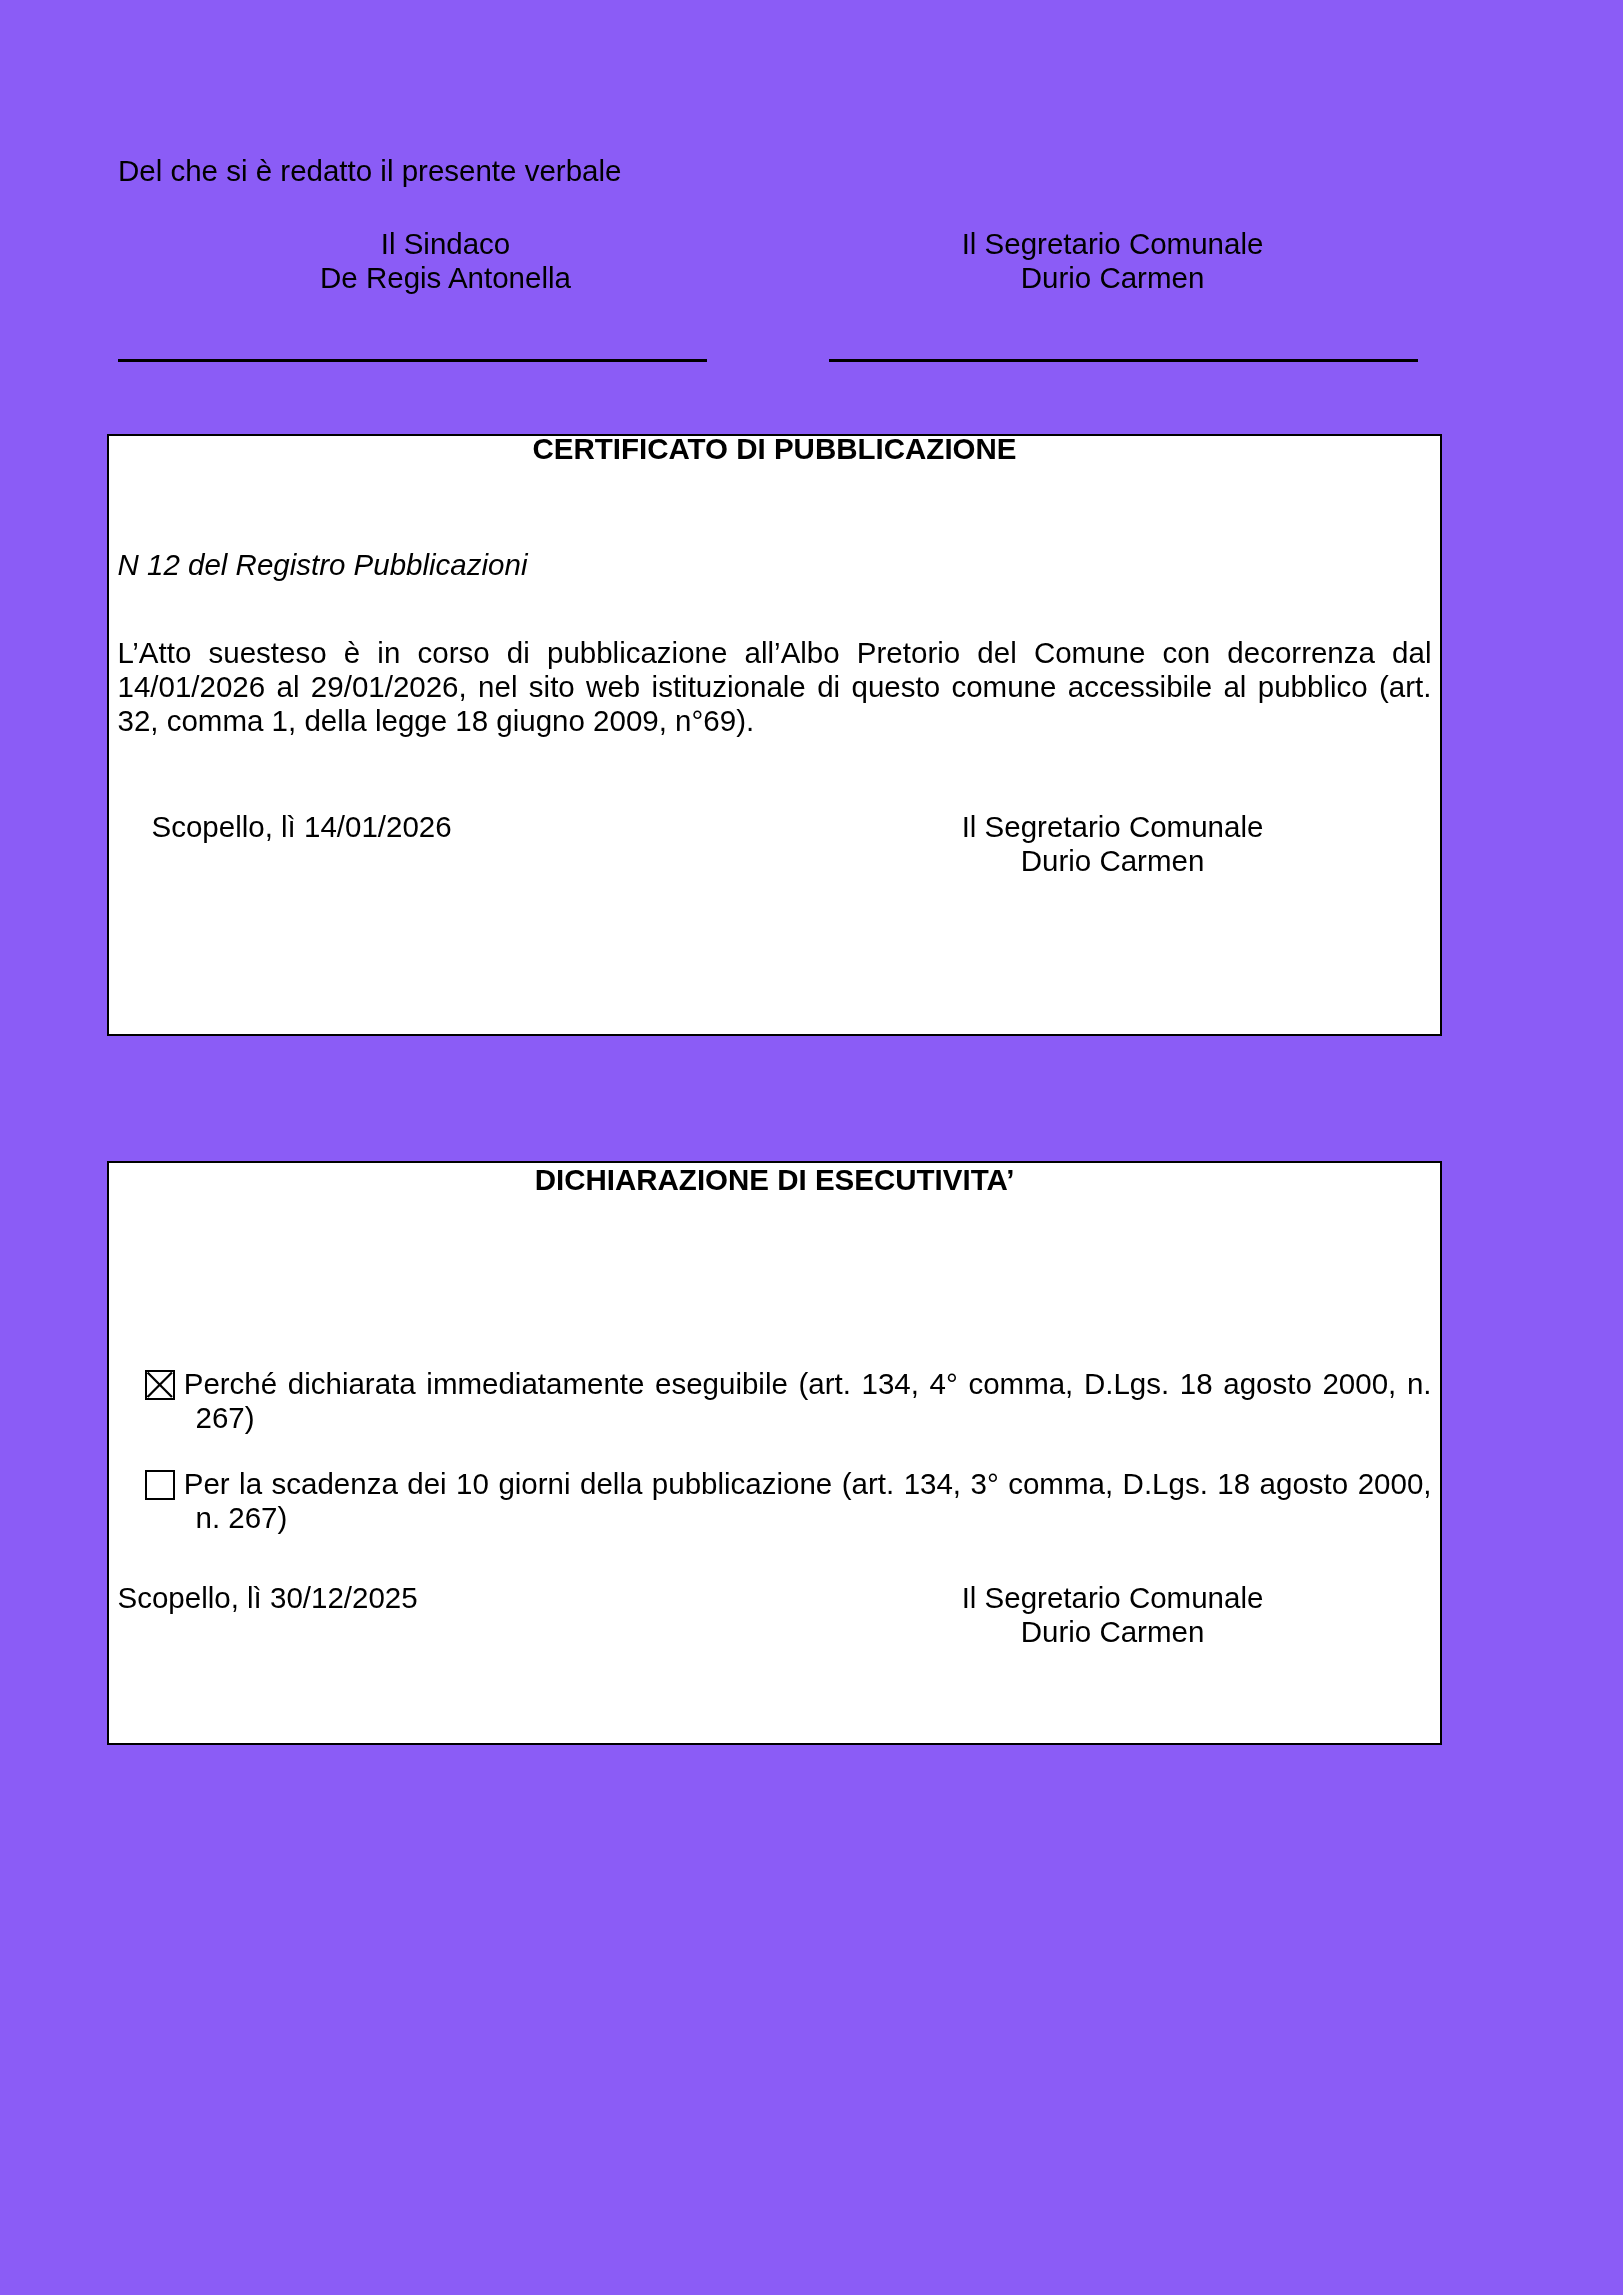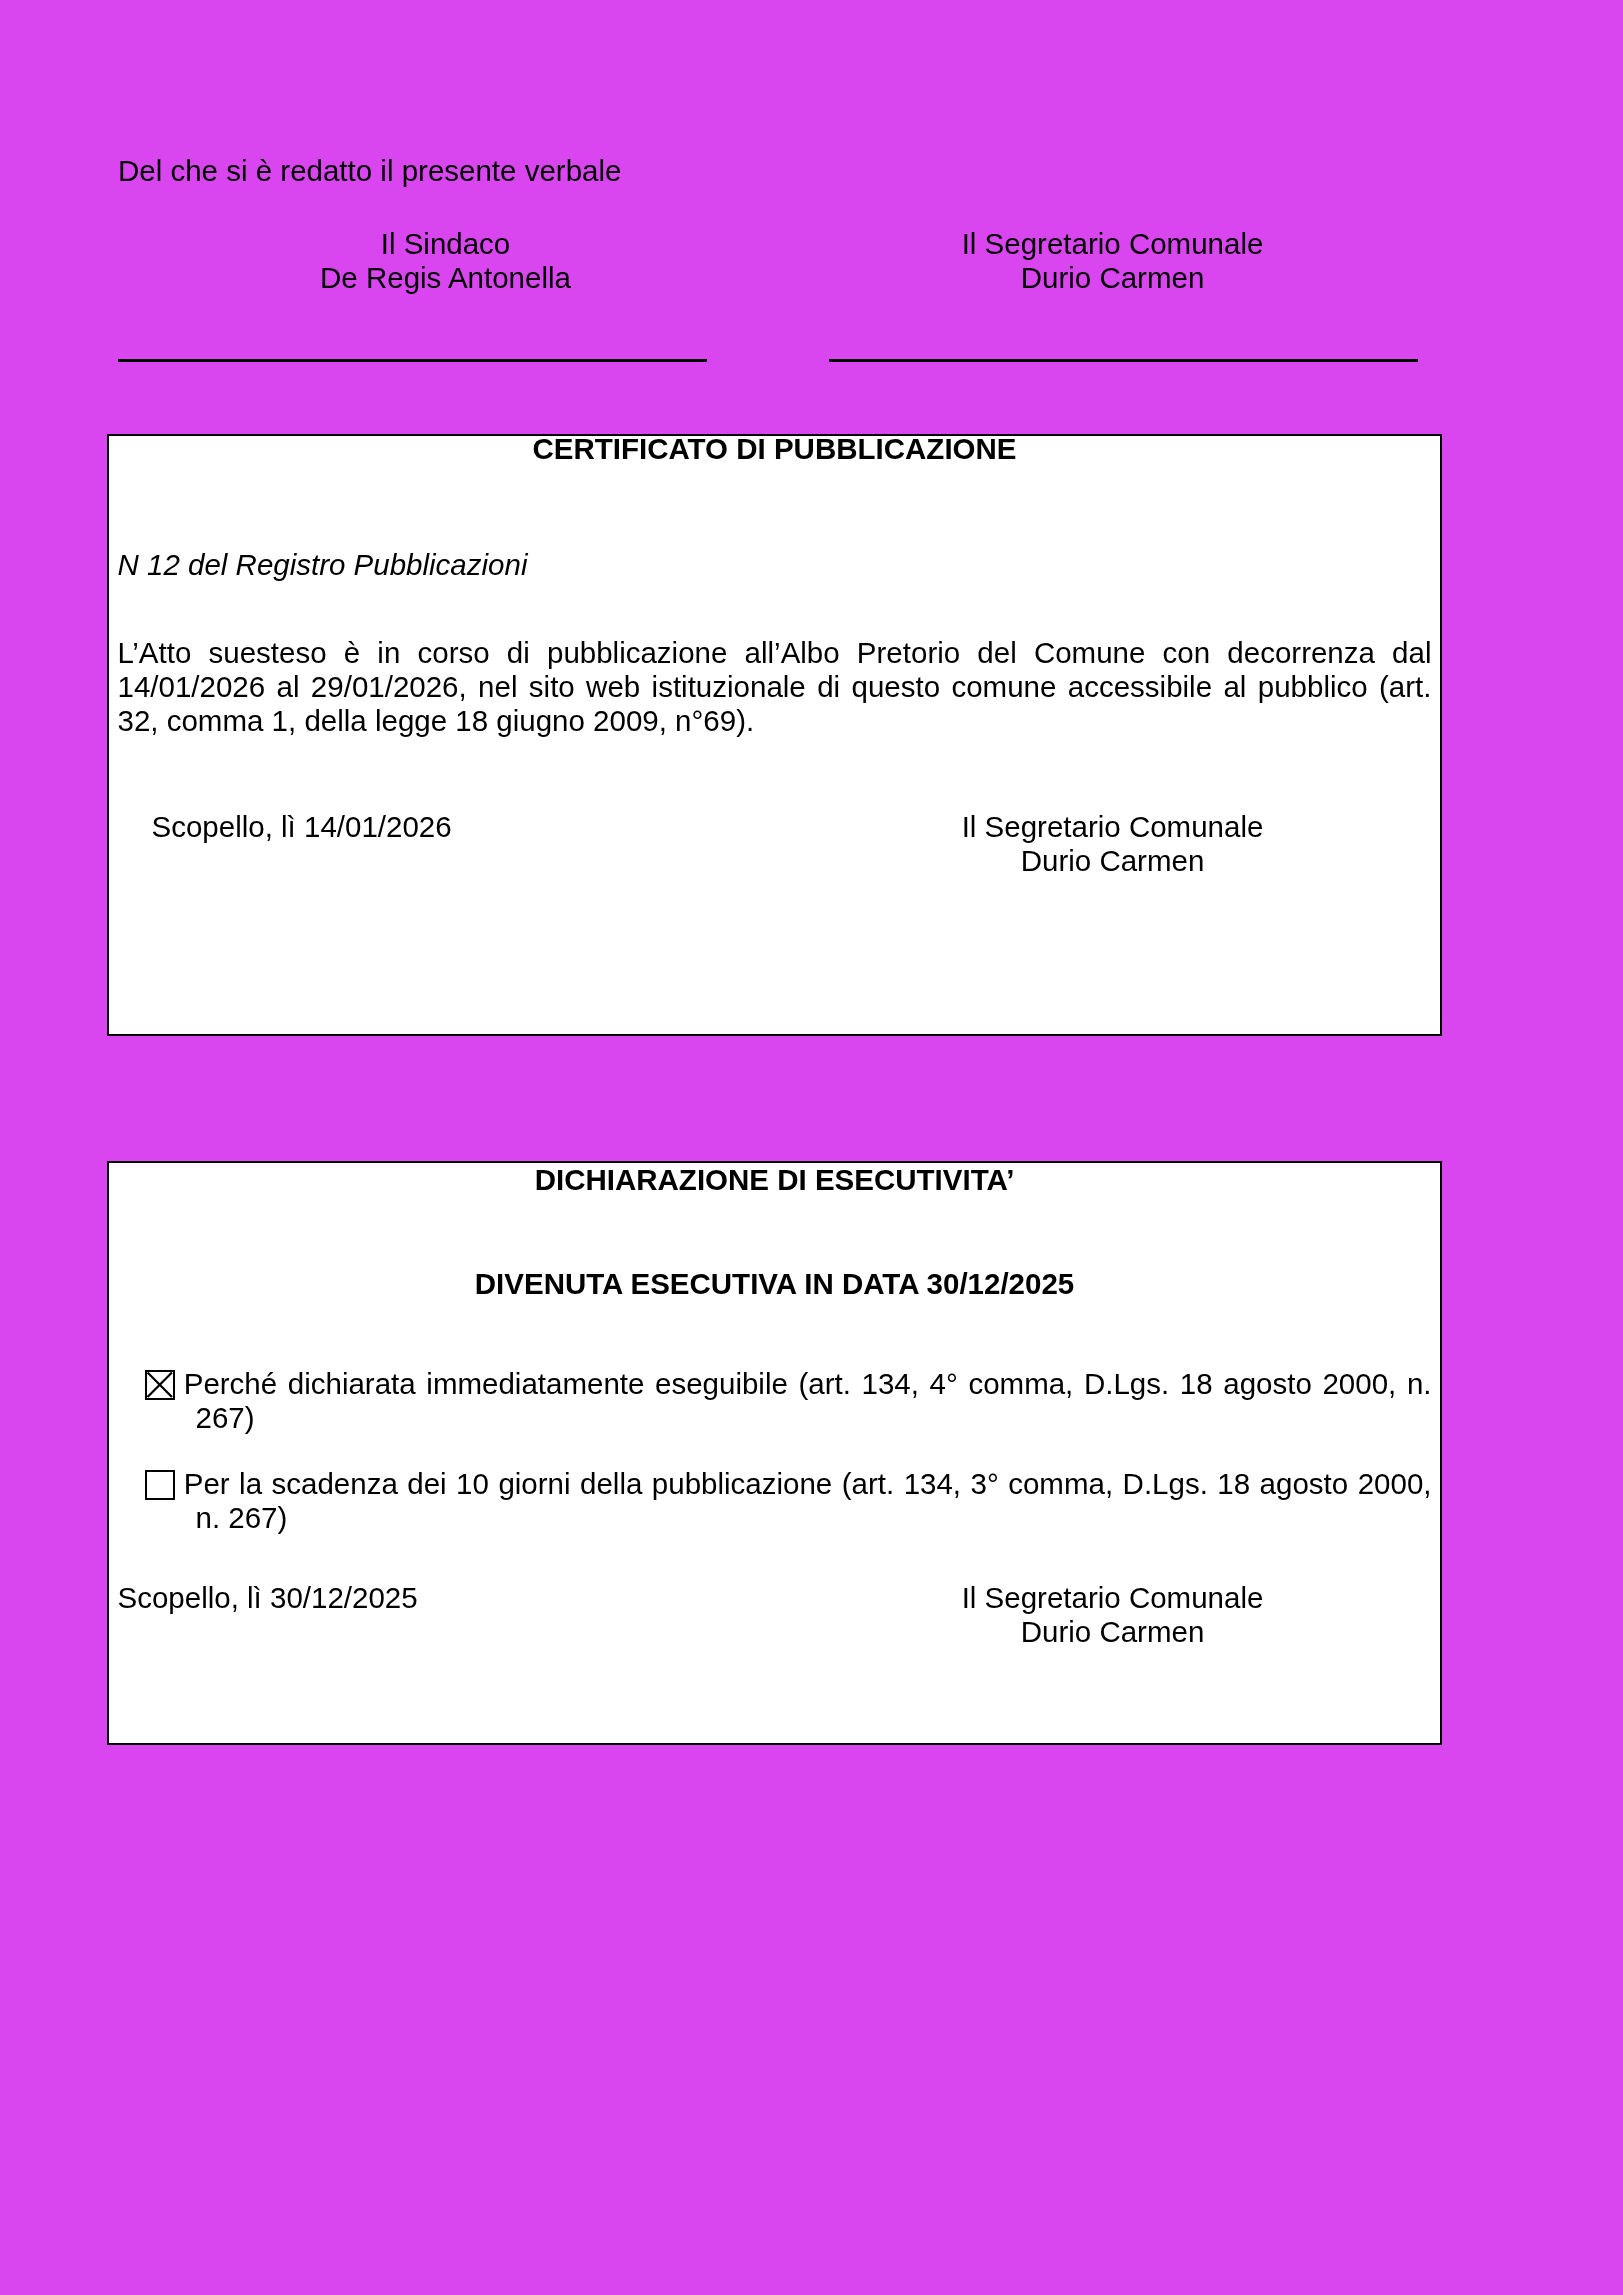--- a/index.html
+++ b/index.html
@@ -1,21 +1,21 @@
 <!DOCTYPE html>
 <html style="font-size:10.5px"><head>
 <meta charset="utf-8">
 <style>
   html, body { margin: 0; padding: 0; background: #888; }
   .page {
     position: relative;
     width: 1623px;
     height: 2295px;
     margin: 0 auto;
-    background: #d946ef;
+    background: #8b5cf6;
     color: #000000;
     font-family: "Liberation Sans", "DejaVu Sans", sans-serif;
     font-size: 29.5px;
     line-height: 34px;
     overflow: hidden;
   }
   .abs { position: absolute; }
   .center { text-align: center; }
   .italic { font-style: italic; }
   .justify { text-align: justify; }
@@ -101,21 +101,20 @@
     <div class="abs" style="left:8.5px; top:374px;margin-left:34px;">Scopello, lì 14/01/2026</div>
     <div class="signer-col" style="left:676px; top:374px;">
       <div>Il Segretario Comunale</div>
       <div>Durio Carmen</div>
     </div>
   </div>
 
   <div id="box-esecutivita" class="doc-box">
     <div class="box-title" style="top:0px;">DICHIARAZIONE DI ESECUTIVITA’</div>
 
-    <div class="box-title" style="top:104px;">DIVENUTA ESECUTIVA IN DATA 30/12/2025</div>
 
     <div class="option" style="top:204px;">
       <span class="checkbox">
         <svg viewBox="0 0 45 45" aria-hidden="true">
           <line x1="1" y1="1" x2="44" y2="44" stroke="#000" stroke-width="4"></line>
           <line x1="44" y1="1" x2="1" y2="44" stroke="#000" stroke-width="4"></line>
         </svg>
       </span>
       <span>Perché dichiarata immediatamente eseguibile (art. 134, 4° comma, D.Lgs. 18 agosto 2000, n. 267)</span>
     </div>

